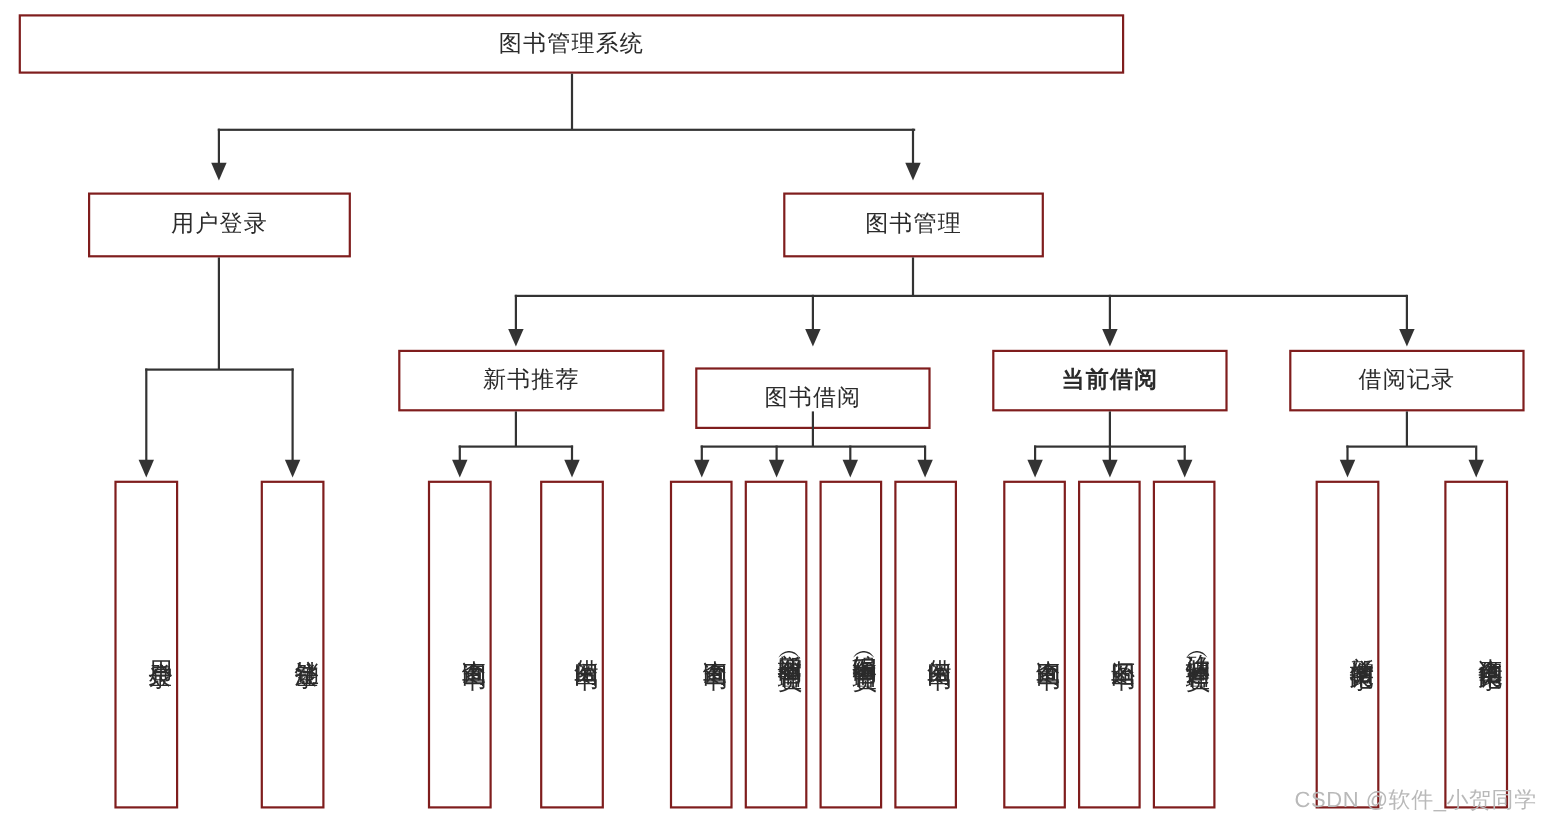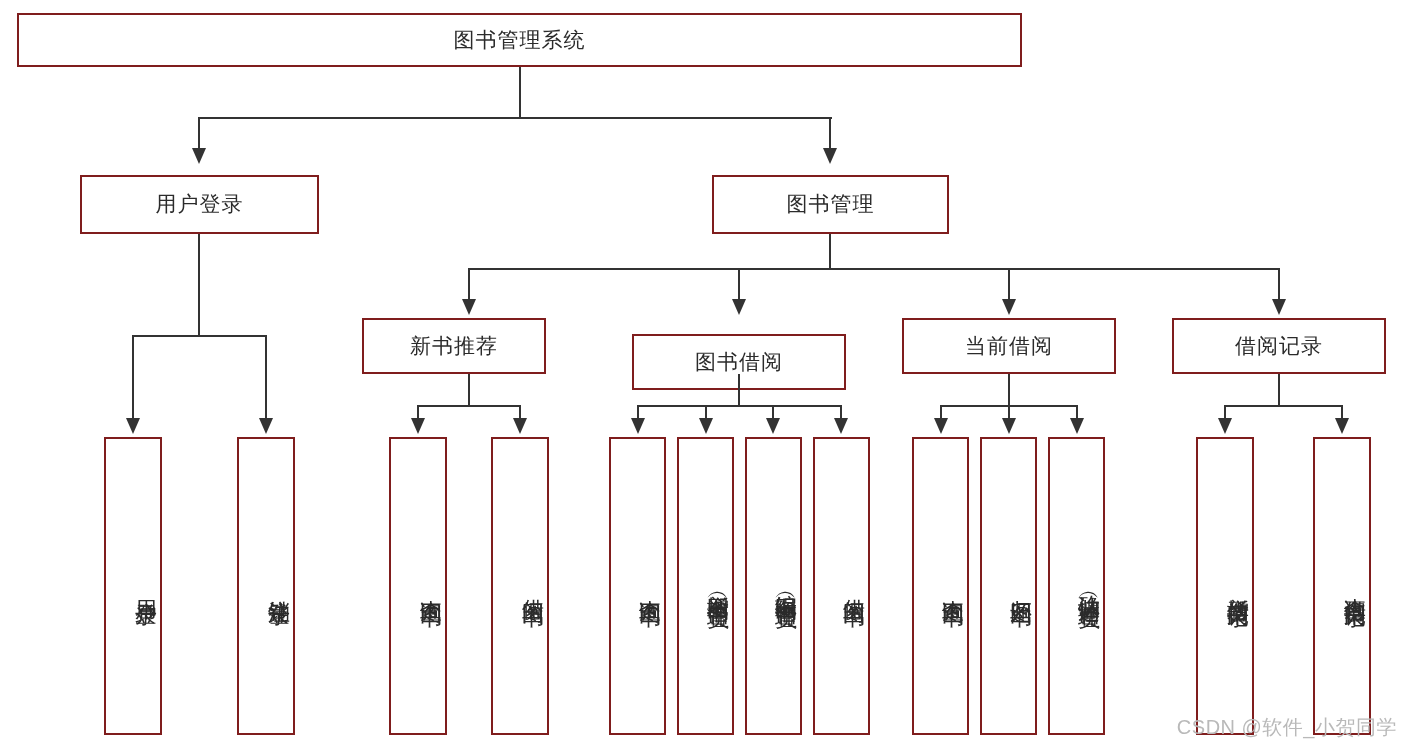--- a/index.html
+++ b/index.html
@@ -121,27 +121,27 @@
 
   <div class="ln lnv" style="left:738px; top:268px; width:2px; height:35px;"></div>
   <div class="arrow" style="left:732px; top:299px;"></div>
 
   <div class="ln lnv" style="left:1008px; top:268px; width:2px; height:35px;"></div>
   <div class="arrow" style="left:1002px; top:299px;"></div>
 
   <div class="ln lnv" style="left:1278px; top:268px; width:2px; height:35px;"></div>
   <div class="arrow" style="left:1272px; top:299px;"></div>
 
-  <div class="node h" style="left:362px; top:318px; width:184px; height:56px;">
+  <div class="node h" style="left:362px; top:318px; width:242px; height:56px;">
     <span>新书推荐</span>
   </div>
   <div class="node h" style="left:632px; top:318px; width:214px; height:56px;margin-top:16px;">
     <span>图书借阅</span>
   </div>
-  <div class="node h" style="left:902px; top:318px; width:214px; height:56px;">
+  <div class="node h" style="left:902px; top:318px; width:214px; height:56px;font-weight:bold;">
     <span>当前借阅</span>
   </div>
   <div class="node h" style="left:1172px; top:318px; width:214px; height:56px;">
     <span>借阅记录</span>
   </div>
 
   <div class="ln lnv" style="left:468px; top:374px; width:2px; height:32px;"></div>
   <div class="ln lnh" style="left:417px; top:405px; width:104px; height:2px;"></div>
   <div class="ln lnv" style="left:417px; top:405px; width:2px; height:16px;"></div>
   <div class="arrow" style="left:411px; top:418px;"></div>

